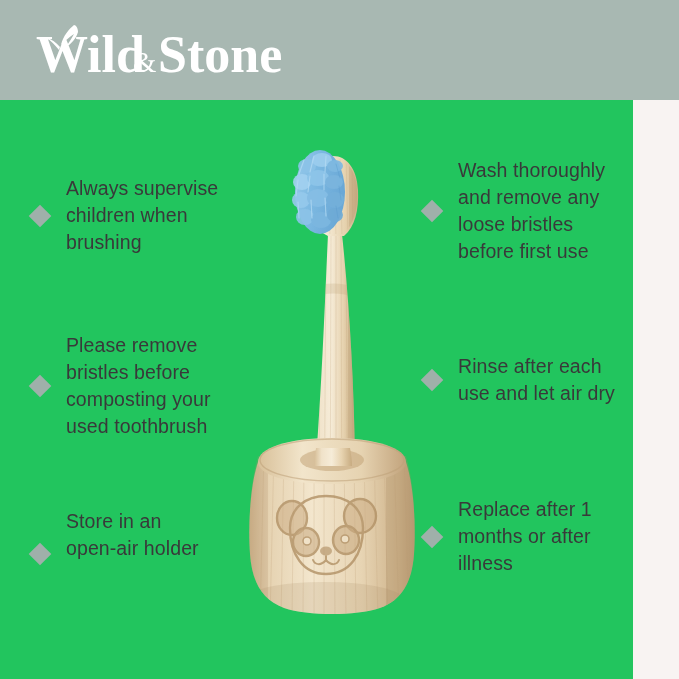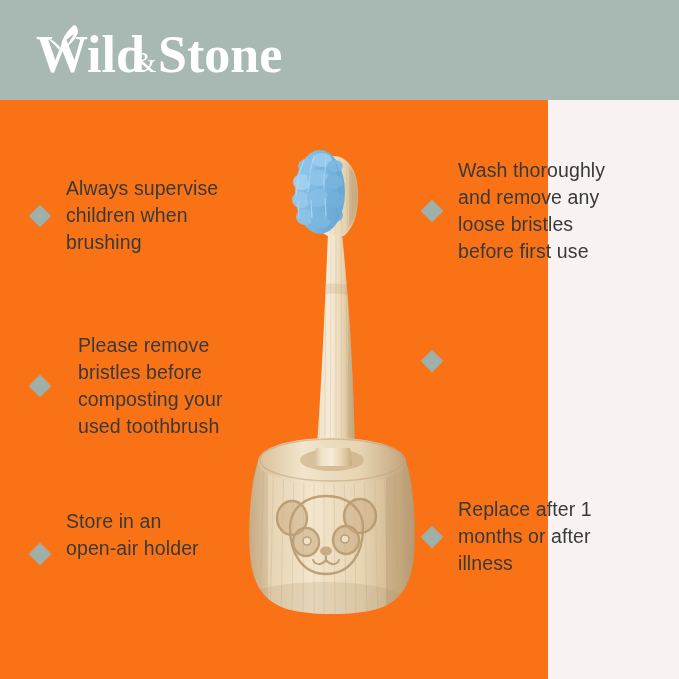--- a/index.html
+++ b/index.html
@@ -29,23 +29,23 @@
     top: 24px;
     width: 280px;
     height: 54px;
   }
   .brand svg { display: block; }
 
   
   .board {
     position: absolute;
     left: 0; top: 100px;
-    width: 548px;
+    width: 633px;
     height: 579px;
-    background: #f97316;
+    background: #22c55e;
   }
 
   
   .tip {
     position: absolute;
     display: flex;
     align-items: center;
   }
   .bullet {
     width: 16px;
@@ -62,21 +62,21 @@
     color: #39393a;
     font-weight: 400;
     letter-spacing: 0.1px;
     white-space: pre-line;
   }
 
   .col-left  { left: 32px;  width: 252px; }
   .col-right { left: 424px; width: 252px; }
 
   .tip-l1 { top:  75px; }
-  .tip-l2 { top: 232px; gap: 12px; }
+  .tip-l2 { top: 232px; }
   .tip-l3 { top: 408px; align-items: flex-end; }
   .tip-r1 { top:  57px; align-items: center; }
   .tip-r2 { top: 253px; }
   .tip-r3 { top: 396px; }
 
   
   .product {
     position: absolute;
     left: 236px;
     top: 30px;
@@ -132,20 +132,22 @@
   <div class="tip col-right tip-r1">
     <span class="bullet"></span>
     <span class="tip-text">Wash thoroughly
 and remove any
 loose bristles
 before first use</span>
   </div>
 
   <div class="tip col-right tip-r2">
     <span class="bullet"></span>
+    <span class="tip-text">Rinse after each
+use and let air dry</span>
   </div>
 
   <div class="tip col-right tip-r3">
     <span class="bullet"></span>
     <span class="tip-text">Replace after 1
 months or after
 illness</span>
   </div>
 
   <div class="product">

